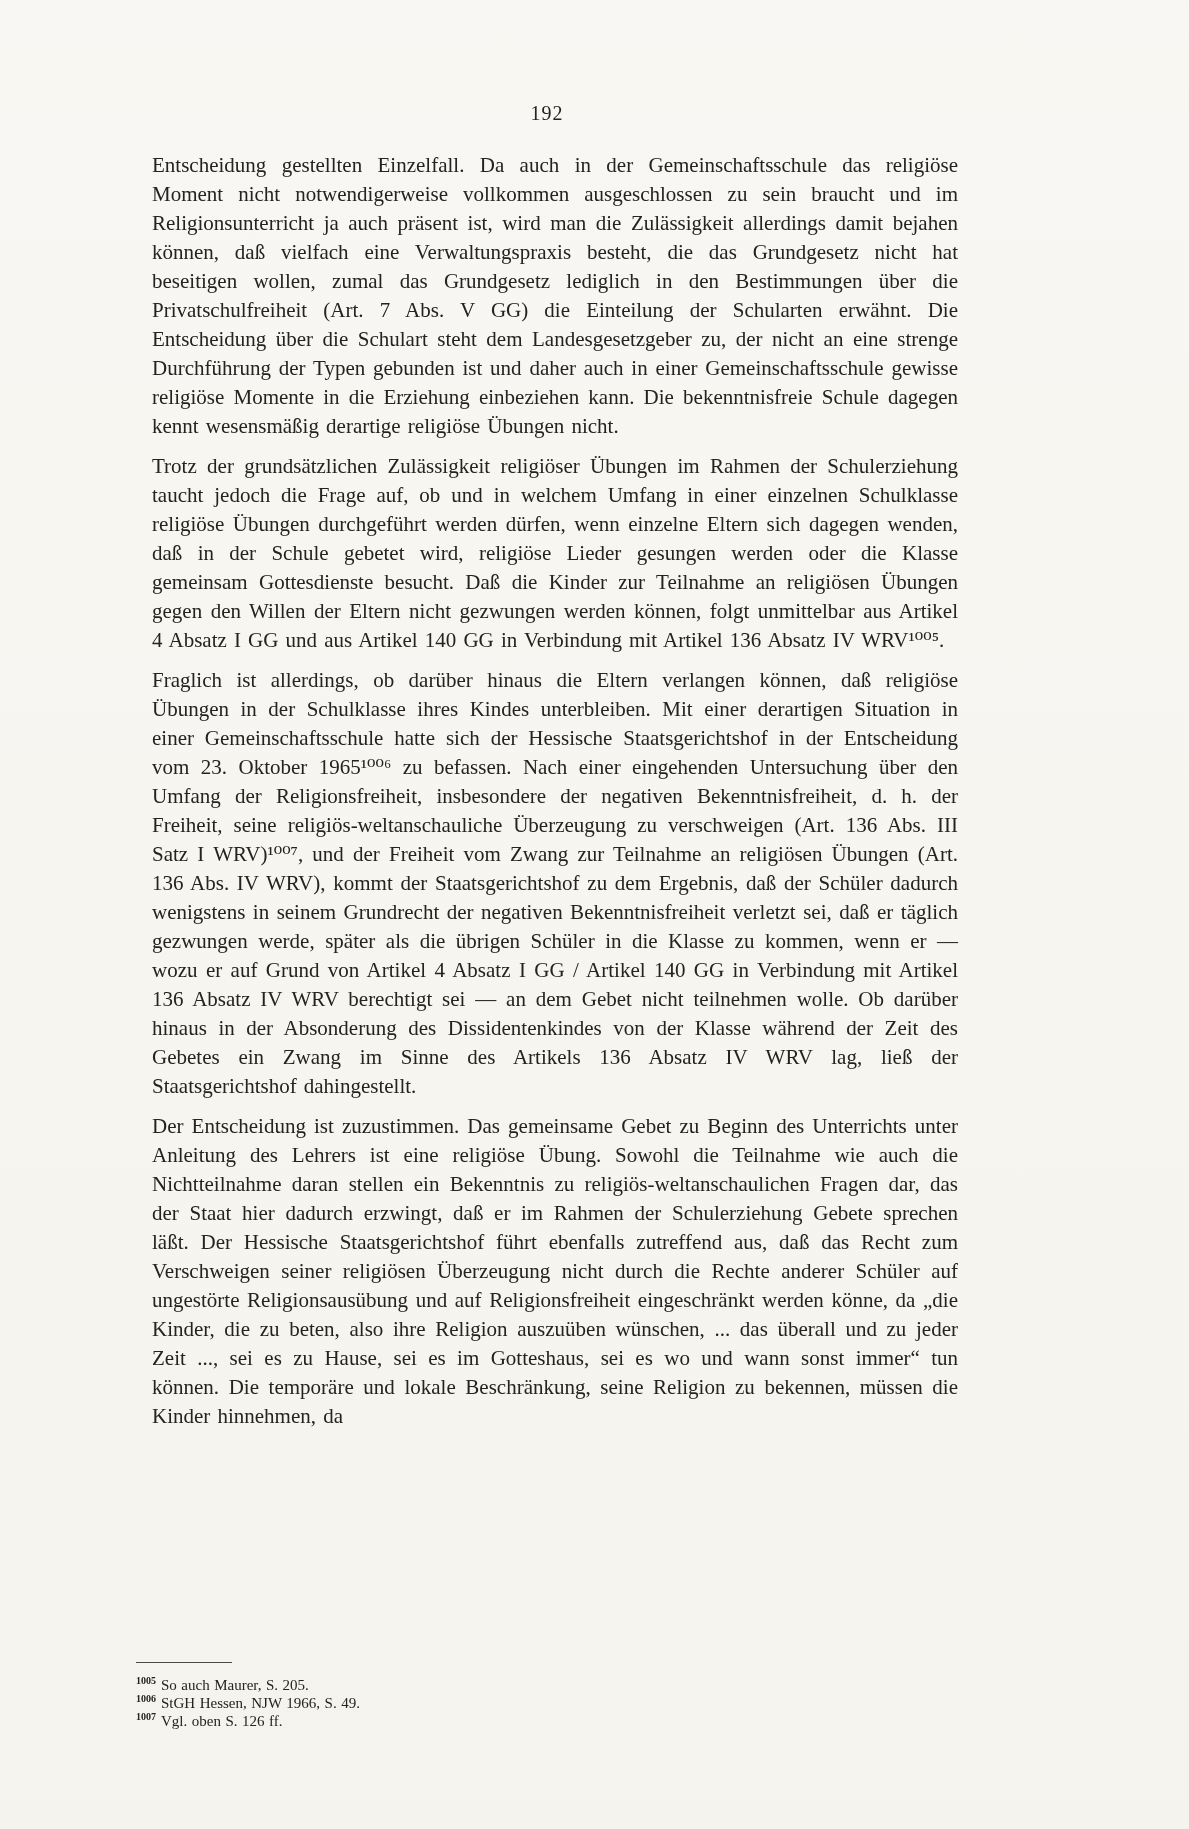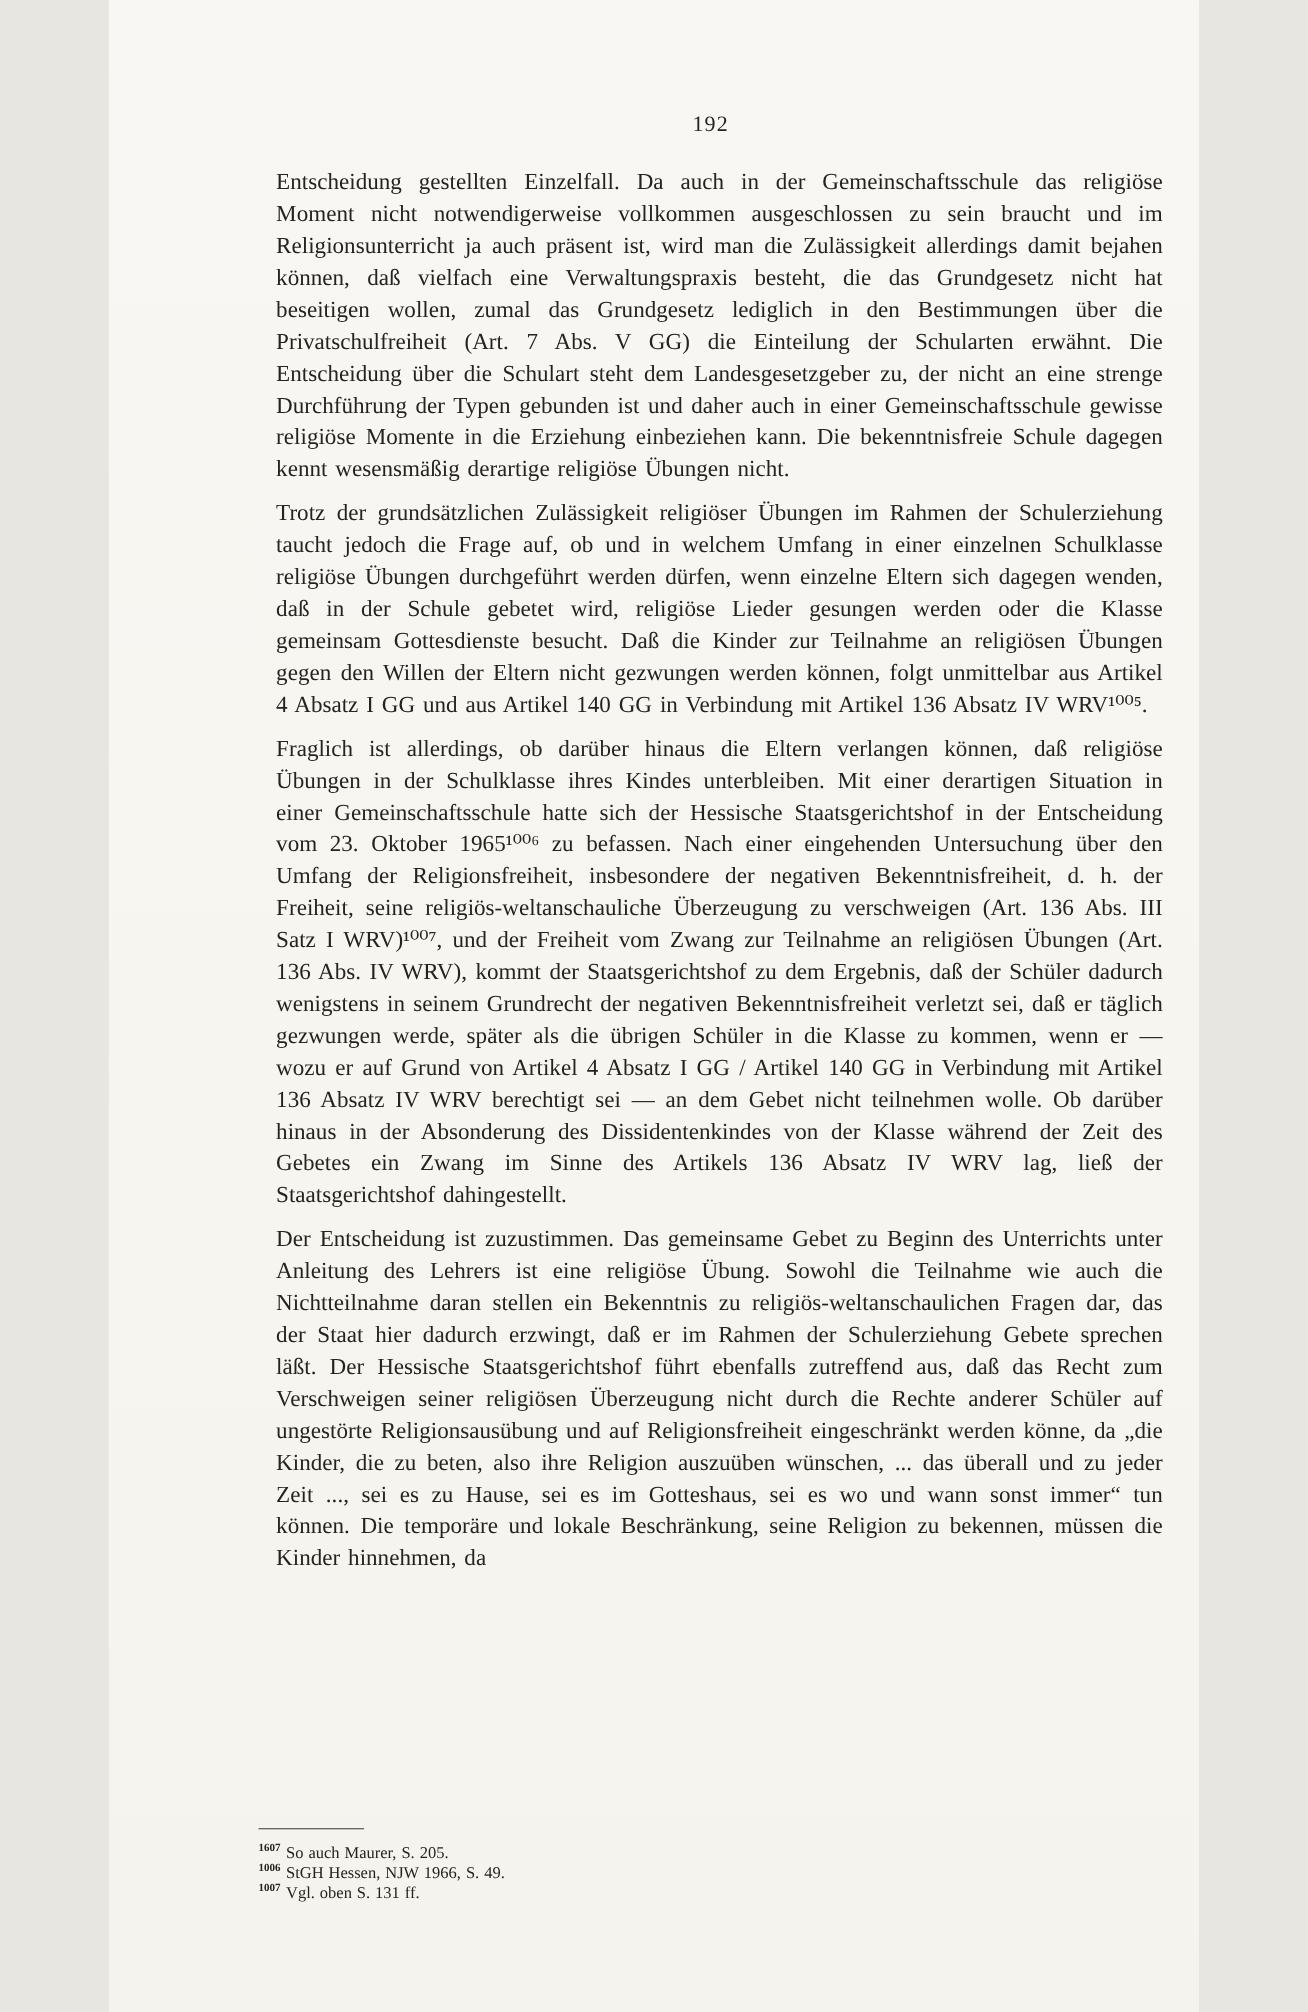--- a/index.html
+++ b/index.html
@@ -2,21 +2,21 @@
 <html lang="de"><head>
 <meta charset="utf-8">
 <style>
   html, body {
     margin: 0;
     padding: 0;
     background: #e8e6e1;
   }
   .page {
     position: relative;
-    width: 991px;
+    width: 1189px;
     height: 1829px;
     margin: 0 auto;
     background: #f7f6f2;
     background-image: linear-gradient(180deg, #f8f7f3 0%, #f6f5f0 60%, #f4f3ee 100%);
     font-family: "Liberation Serif", "DejaVu Serif", serif;
     color: #24231f;
     overflow: hidden;
   }
   .text-block {
     position: absolute;
@@ -77,25 +77,25 @@
 
     <p class="body-par">Fraglich ist allerdings, ob darüber hinaus die Eltern verlangen können, daß religiöse Übungen in der Schulklasse ihres Kindes unterbleiben. Mit einer derartigen Situation in einer Gemeinschaftsschule hatte sich der Hessische Staatsgerichtshof in der Entscheidung vom 23. Oktober 1965¹⁰⁰⁶ zu befassen. Nach einer eingehenden Untersuchung über den Umfang der Religionsfreiheit, insbesondere der negativen Bekenntnisfreiheit, d. h. der Freiheit, seine religiös-weltanschauliche Überzeugung zu verschweigen (Art. 136 Abs. III Satz I WRV)¹⁰⁰⁷, und der Freiheit vom Zwang zur Teilnahme an religiösen Übungen (Art. 136 Abs. IV WRV), kommt der Staatsgerichtshof zu dem Ergebnis, daß der Schüler dadurch wenigstens in seinem Grundrecht der negativen Bekenntnisfreiheit verletzt sei, daß er täglich gezwungen werde, später als die übrigen Schüler in die Klasse zu kommen, wenn er — wozu er auf Grund von Artikel 4 Absatz I GG / Artikel 140 GG in Verbindung mit Artikel 136 Absatz IV WRV berechtigt sei — an dem Gebet nicht teilnehmen wolle. Ob darüber hinaus in der Absonderung des Dissidentenkindes von der Klasse während der Zeit des Gebetes ein Zwang im Sinne des Artikels 136 Absatz IV WRV lag, ließ der Staatsgerichtshof dahingestellt.</p>
 
     <p class="body-par">Der Entscheidung ist zuzustimmen. Das gemeinsame Gebet zu Beginn des Unterrichts unter Anleitung des Lehrers ist eine religiöse Übung. Sowohl die Teilnahme wie auch die Nichtteilnahme daran stellen ein Bekenntnis zu religiös-weltanschaulichen Fragen dar, das der Staat hier dadurch erzwingt, daß er im Rahmen der Schulerziehung Gebete sprechen läßt. Der Hessische Staatsgerichtshof führt ebenfalls zutreffend aus, daß das Recht zum Verschweigen seiner religiösen Überzeugung nicht durch die Rechte anderer Schüler auf ungestörte Religionsausübung und auf Religionsfreiheit eingeschränkt werden könne, da „die Kinder, die zu beten, also ihre Religion auszuüben wünschen, ... das überall und zu jeder Zeit ..., sei es zu Hause, sei es im Gotteshaus, sei es wo und wann sonst immer“ tun können. Die temporäre und lokale Beschränkung, seine Religion zu bekennen, müssen die Kinder hinnehmen, da</p>
   </div>
 
   <div class="footnotes">
     <div class="footnote-rule"></div>
 
     <div class="footnote">
-      <sup class="fn-marker">1607</sup><span class="fn-text">So auch Maurer, S. 205.</span>
+      <sup class="fn-marker">1005</sup><span class="fn-text">So auch Maurer, S. 205.</span>
     </div>
 
     <div class="footnote">
       <sup class="fn-marker">1006</sup><span class="fn-text">StGH Hessen, NJW 1966, S. 49.</span>
     </div>
 
     <div class="footnote">
-      <sup class="fn-marker">1007</sup><span class="fn-text">Vgl. oben S. 131 ff.</span>
+      <sup class="fn-marker">1007</sup><span class="fn-text">Vgl. oben S. 126 ff.</span>
     </div>
   </div>
 
 </div>
 
 </body></html>

